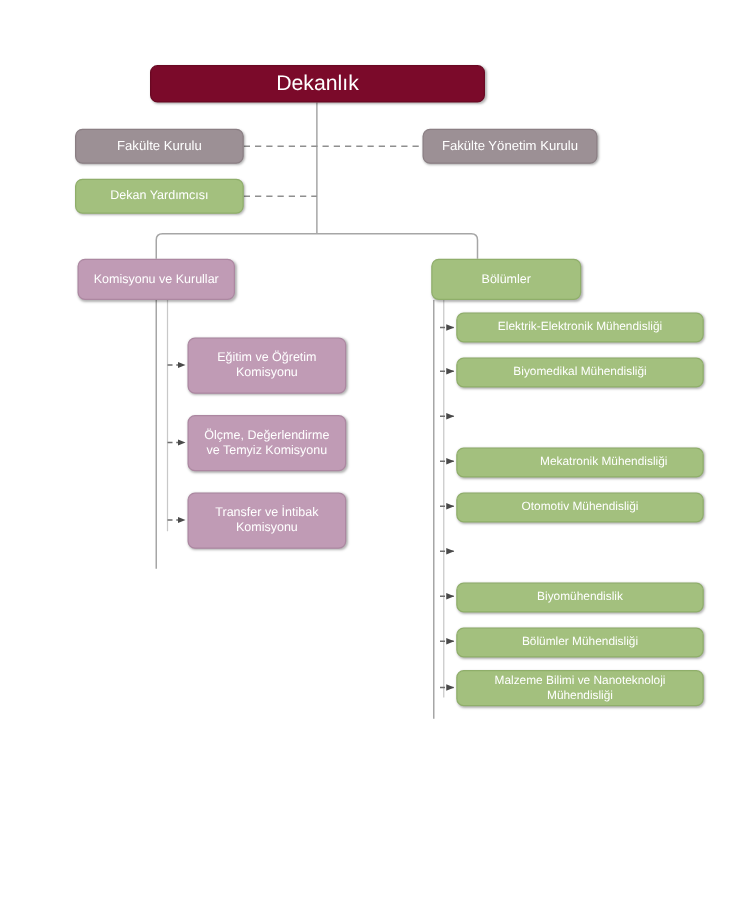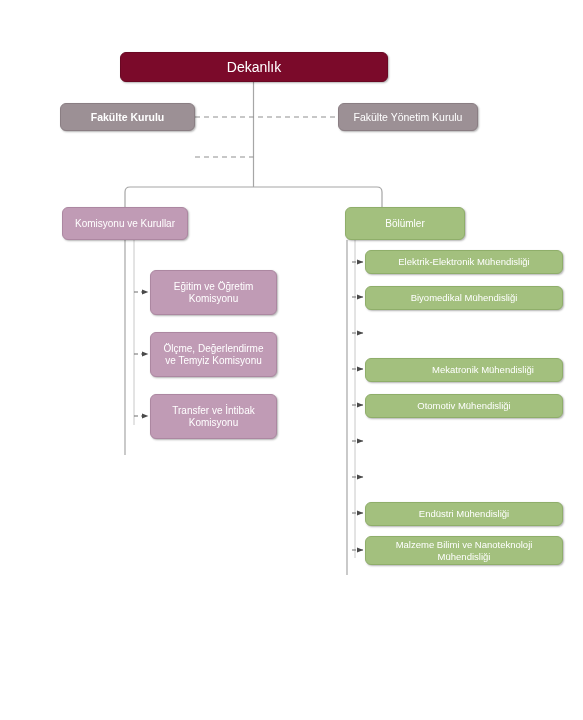--- a/index.html
+++ b/index.html
@@ -40,21 +40,21 @@
     line-height: 1.18;
     padding: 2px 6px;
     box-shadow: 1px 1px 2px rgba(0,0,0,0.30);
     z-index: 2;
   }
   .node span { display: block; width: 100%; }
 
   .n-root {
     background: #7b0a2a;
     border: 1px solid #6a0823;
-    font-size: 14px;
+    font-size: 17px;
   }
   .n-gray {
     background: #9c9095;
     border: 1px solid #8a7e83;
     font-size: 10.5px;
   }
   .n-green {
     background: #a3c07e;
     border: 1px solid #8fae6a;
     font-size: 10px;
@@ -110,28 +110,31 @@
       <path d="M352,477 L363,477" marker-end="url(#arrow)"></path>
       <path d="M352,513 L363,513" marker-end="url(#arrow)"></path>
       <path d="M352,550 L363,550" marker-end="url(#arrow)"></path>
     </g>
   </svg>
 
   <div class="node n-root" style="left:120px; top:52px; width:268px; height:30px;">
     <span>Dekanlık</span>
   </div>
 
-  <div class="node n-gray" style="left:60px; top:103px; width:135px; height:28px;font-weight:bold;">
+  <div class="node n-gray" style="left:60px; top:103px; width:135px; height:28px;">
     <span>Fakülte Kurulu</span>
   </div>
 
   <div class="node n-gray" style="left:338px; top:103px; width:140px; height:28px;">
     <span>Fakülte Yönetim Kurulu</span>
   </div>
 
+  <div class="node n-green" style="left:60px; top:143px; width:135px; height:28px;">
+    <span>Dekan Yardımcısı</span>
+  </div>
 
   <div class="node n-mauve" style="left:62px; top:207px; width:126px; height:33px;">
     <span>Komisyonu ve Kurullar</span>
   </div>
 
   <div class="node n-green" style="left:345px; top:207px; width:120px; height:33px;">
     <span>Bölümler</span>
   </div>
 
   <div class="node n-mauve" style="left:150px; top:270px; width:127px; height:45px;">
@@ -149,20 +152,23 @@
   </div>
   <div class="node n-dept" style="left:365px; top:286px; width:198px; height:24px;">
     <span>Biyomedikal Mühendisliği</span>
   </div>
   <div class="node n-dept" style="left:365px; top:358px; width:198px; height:24px;padding-left:44px;">
     <span>Mekatronik Mühendisliği</span>
   </div>
   <div class="node n-dept" style="left:365px; top:394px; width:198px; height:24px;">
     <span>Otomotiv Mühendisliği</span>
   </div>
+  <div class="node n-dept" style="left:365px; top:466px; width:198px; height:24px;">
+    <span>Biyomühendislik</span>
+  </div>
   <div class="node n-dept" style="left:365px; top:502px; width:198px; height:24px;">
-    <span>Endüstri Mühendisliği</span>
+    <span>Bölümler Mühendisliği</span>
   </div>
   <div class="node n-dept" style="left:365px; top:536px; width:198px; height:29px;">
     <span>Malzeme Bilimi ve Nanoteknoloji Mühendisliği</span>
   </div>
 
 </div>
 
 </body></html>

